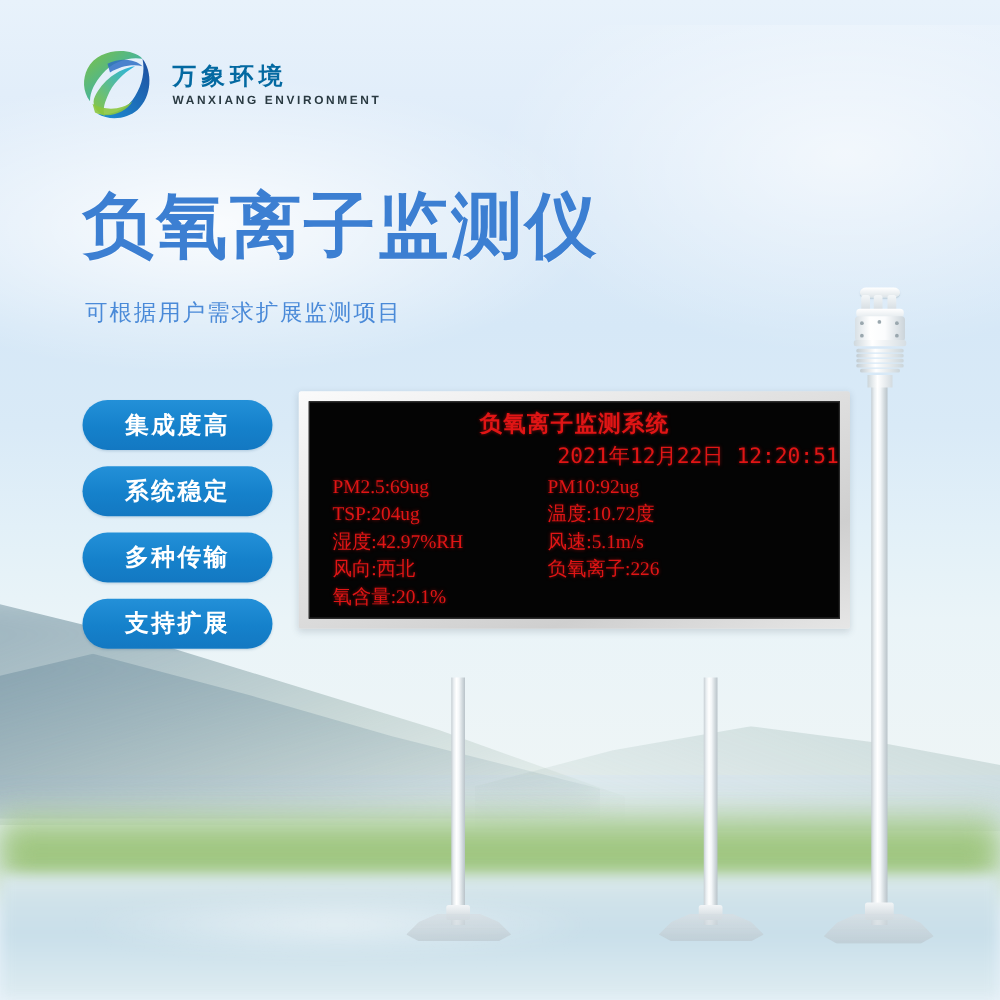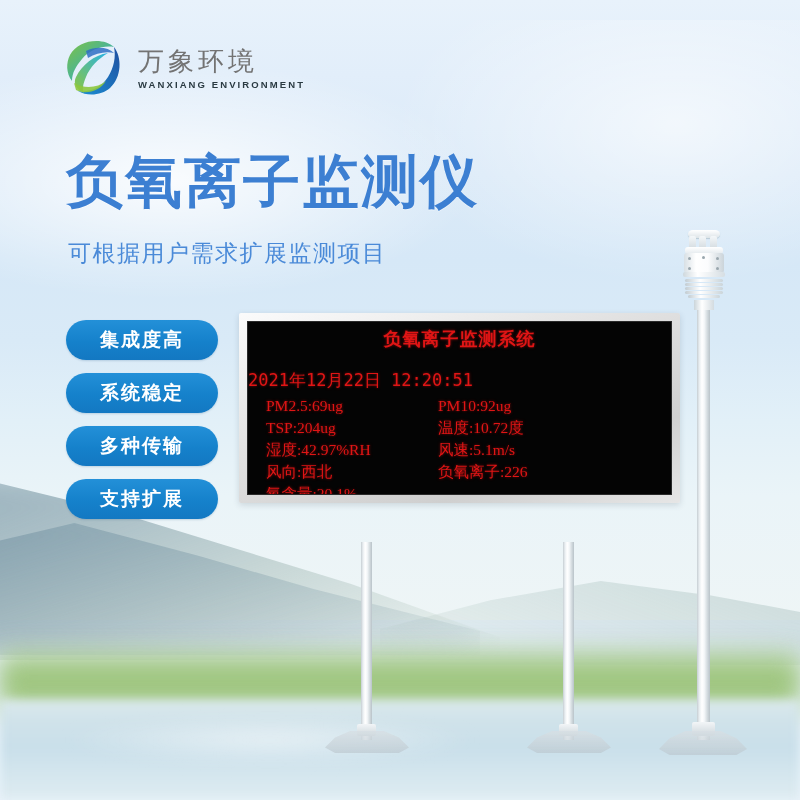--- a/index.html
+++ b/index.html
@@ -92,38 +92,38 @@
     position:absolute; left:60px; top:715px; width:420px; height:50px;
     background:radial-gradient(ellipse at 50% 50%, rgba(255,255,255,.55), rgba(255,255,255,0) 70%);
     filter:blur(8px);
   }
 
   
   #logo { position:absolute; left:60px; top:33px; display:flex; align-items:center; gap:10px; }
   .logo-globe { width:68px; height:68px; flex:0 0 auto; }
   .logo-words { display:flex; flex-direction:column; justify-content:center; padding-top:4px; }
   .logo-cn {
-    font-size:26px; font-weight:normal; color:#737373; letter-spacing:4px;
+    font-size:19px; font-weight:bold; color:#0369a1; letter-spacing:4px;
     line-height:1.05;
   }
   .logo-en {
     font-size:9.5px; color:#2a3a42; letter-spacing:2.1px; margin-top:3px;
     font-weight:600;
   }
 
   
   #headline {
     position:absolute; left:66px; top:152px;
     font-size:57px; font-weight:bold; color:#3c7fd2;
     letter-spacing:2px; line-height:1.05;
     text-shadow:0 1px 0 rgba(255,255,255,.4);
   }
   #subhead {
     position:absolute; left:68px; top:238px;
-    font-size:23px; color:#4a8ad8; letter-spacing:1.5px; font-weight:500;
+    font-size:18px; color:#4a8ad8; letter-spacing:1.5px; font-weight:500;
   }
 
   
   #badges { position:absolute; left:66px; top:320px; display:flex; flex-direction:column; gap:13px; }
   .badge {
     width:152px; height:40px; border-radius:20px;
     background:linear-gradient(180deg,#2390d8 0%,#1581cb 55%,#1378c2 100%);
     color:#ffffff; font-size:19px; font-weight:bold; letter-spacing:2px;
     display:flex; align-items:center; justify-content:center;
     box-shadow:0 1px 2px rgba(10,70,120,.18);
@@ -149,21 +149,21 @@
     color:#e01515;
     font-family:"DejaVu Sans Mono","Liberation Mono",monospace;
     text-shadow:0 0 3px rgba(235,20,20,.55);
     white-space:nowrap;
   }
   #led-title {
     text-align:center; font-size:18px; font-weight:bold; letter-spacing:1px;
     margin-top:1px;
   }
   #led-datetime {
-    text-align:left; font-size:17px; letter-spacing:0px; margin-top:18px;
+    text-align:right; font-size:17px; letter-spacing:0px; margin-top:2px;
   }
   #led-grid {
     margin-top:3px; display:grid; grid-template-columns:172px 1fr;
     padding-left:18px; row-gap:1px;
   }
   .led-cell { font-size:15.5px; letter-spacing:0px; height:21px; line-height:21px;font-family:Liberation Serif, serif; }
   .led-cell.empty { visibility:hidden; }
 
   
   .pole {

